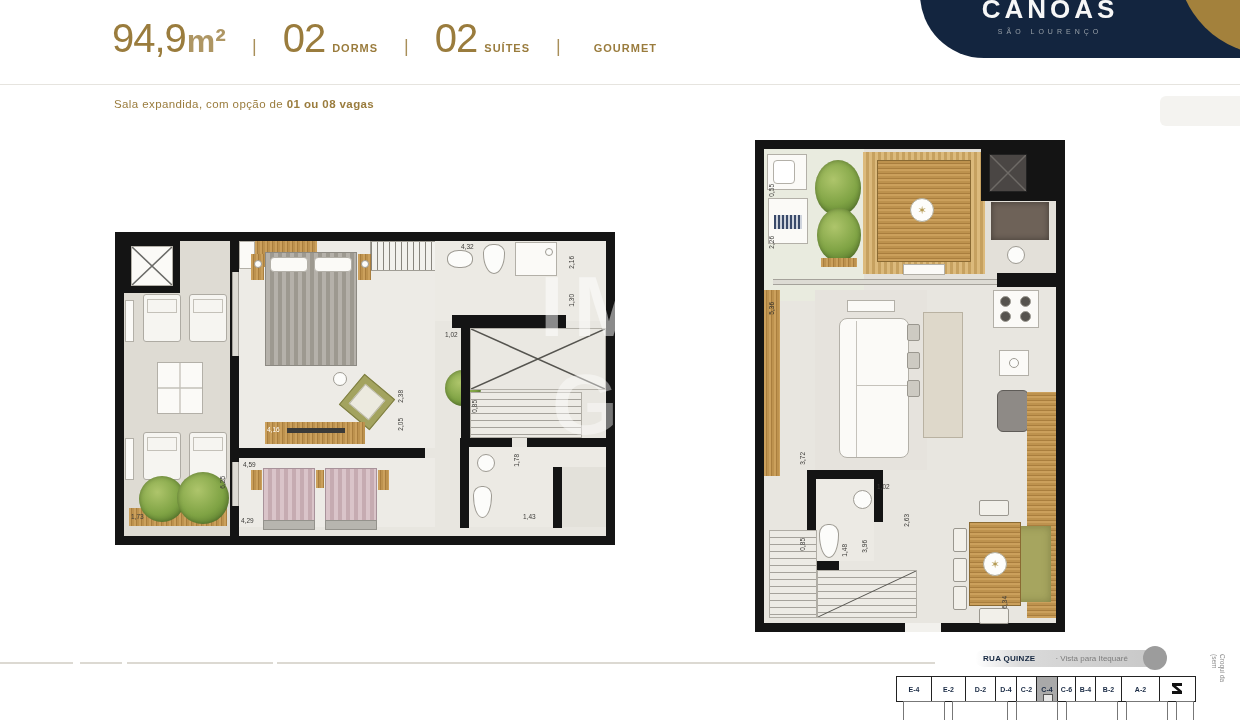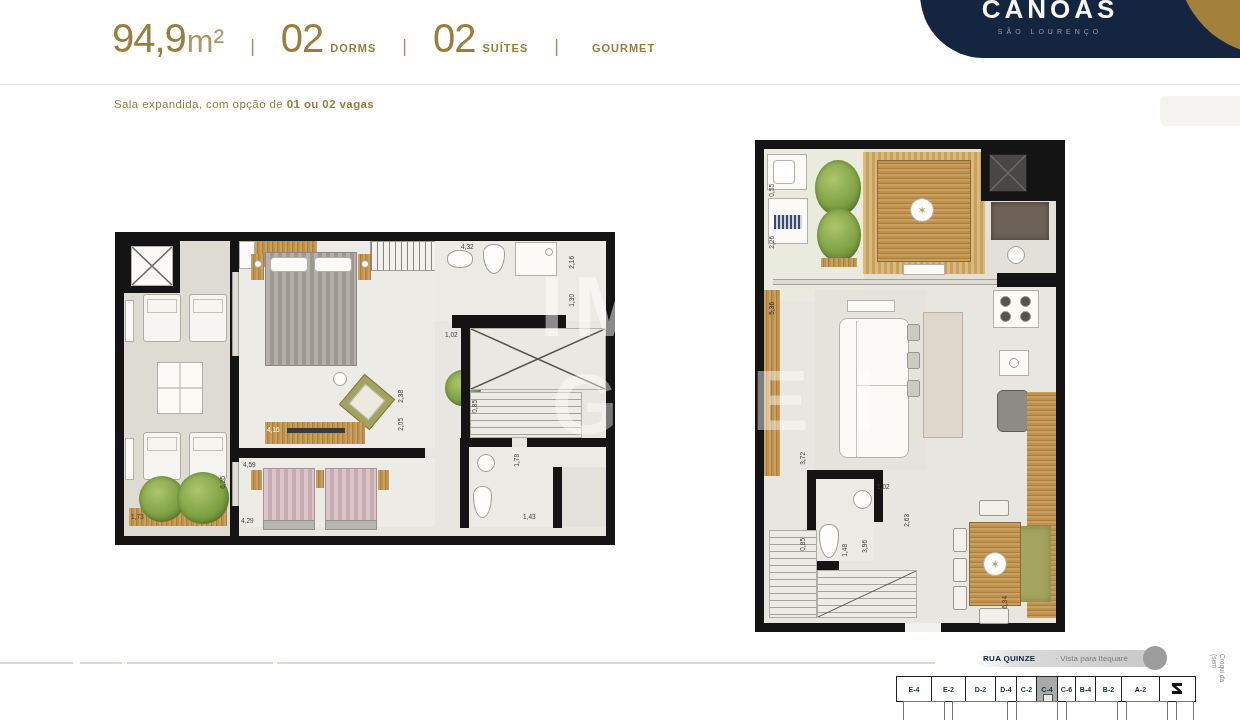--- a/index.html
+++ b/index.html
@@ -3,21 +3,21 @@
 <meta charset="utf-8">
 <style>
   html,body{margin:0;padding:0;background:#fff;}
   #page{position:relative;width:1240px;height:720px;background:#ffffff;overflow:hidden;
         font-family:"Liberation Sans",sans-serif;}
   .abs{position:absolute;}
 
   
   .hdr{position:absolute;left:112px;top:16px;display:flex;align-items:baseline;color:#9a7c3d;}
   .hdr .big{font-size:40px;font-weight:normal;letter-spacing:-1px;}
-  .hdr .unit{font-size:32px;font-weight:400;opacity:.8;margin-left:1px;}
+  .hdr .unit{font-size:32px;font-weight:700;opacity:.8;margin-left:1px;}
   .hdr .sep{font-size:18px;font-weight:300;margin:0 26px;opacity:.85;}
   .hdr .small{font-size:11px;font-weight:bold;letter-spacing:1px;margin-left:7px;}
   .hdr .word{font-size:35px;font-weight:bold;letter-spacing:1px;}
   .subtitle{position:absolute;left:114px;top:98px;font-size:11.5px;color:#9a7c3d;letter-spacing:.4px;}
   .subtitle b{font-weight:bold;}
   .hdr-line{position:absolute;left:0;top:84px;width:1240px;height:1px;background:#e6e4df;}
   .side-tab{position:absolute;left:1160px;top:96px;width:80px;height:30px;background:#f4f3f0;border-radius:6px 0 0 6px;}
 
   
   .logo{position:absolute;left:920px;top:-12px;width:320px;height:70px;background:#13253f;
@@ -100,21 +100,21 @@
     <span class="big">02</span>
       <span class="small">DORMS</span>
     <span class="sep">|</span>
     <span class="big">02</span>
       <span class="small">SUÍTES</span>
     <span class="sep">|</span>
       <span class="small">GOURMET</span>
   </div>
   <div class="hdr-line"></div>
   <div class="subtitle">
-    <span>Sala expandida, com opção de </span><b>01 ou 02 vagas</b>
+    <span>Sala expandida, com opção de </span><b>01 ou 08 vagas</b>
   </div>
   <div class="side-tab"></div>
 
   <div class="logo">
     <div class="logo-name">CANOAS</div>
     <div class="logo-sub">SÃO LOURENÇO</div>
   </div>
   <div class="gold-disc"></div>
 
   <div class="plan" style="left:115px;top:232px;width:500px;height:313px;">
@@ -303,21 +303,20 @@
     <span class="dim" style="left:122px;top:343px;">1,02</span>
     <span class="dim dimv" style="left:148px;top:374px;">2,63</span>
     <span class="dim dimv" style="left:44px;top:398px;">0,85</span>
     <span class="dim dimv" style="left:86px;top:404px;">1,48</span>
     <span class="dim dimv" style="left:106px;top:400px;">3,96</span>
     <span class="dim dimv" style="left:246px;top:456px;">6,34</span>
   </div>
 
   <div class="wm" style="left:540px;top:258px;">IM</div>
   <div class="wm" style="left:552px;top:356px;color:rgba(255,255,255,.42);">GA</div>
-  <div class="wm" style="left:752px;top:352px;color:rgba(255,255,255,.45);">E I</div>
 
   <div class="foot-line" style="left:0;width:73px;"></div>
   <div class="foot-line" style="left:80px;width:42px;"></div>
   <div class="foot-line" style="left:127px;width:146px;"></div>
   <div class="foot-line" style="left:277px;width:658px;"></div>
 
   <div class="street-bar">
     <span class="b1">RUA QUINZE</span>
     <span class="b2">· Vista para Itequaré</span>
   </div>

